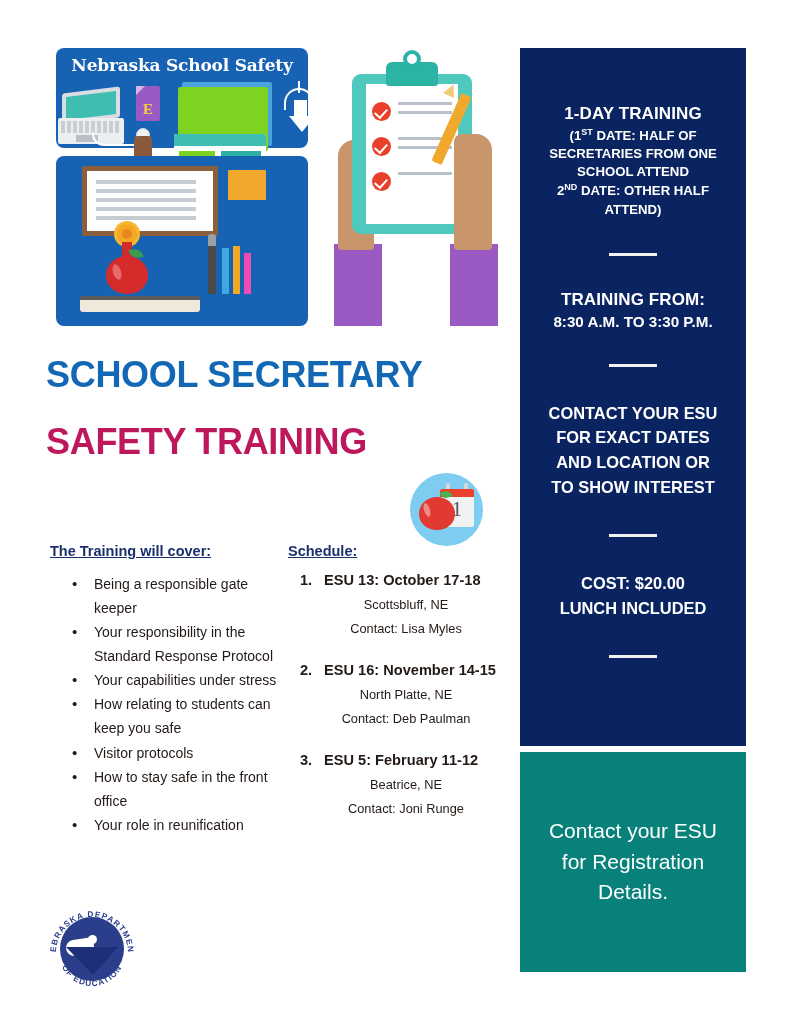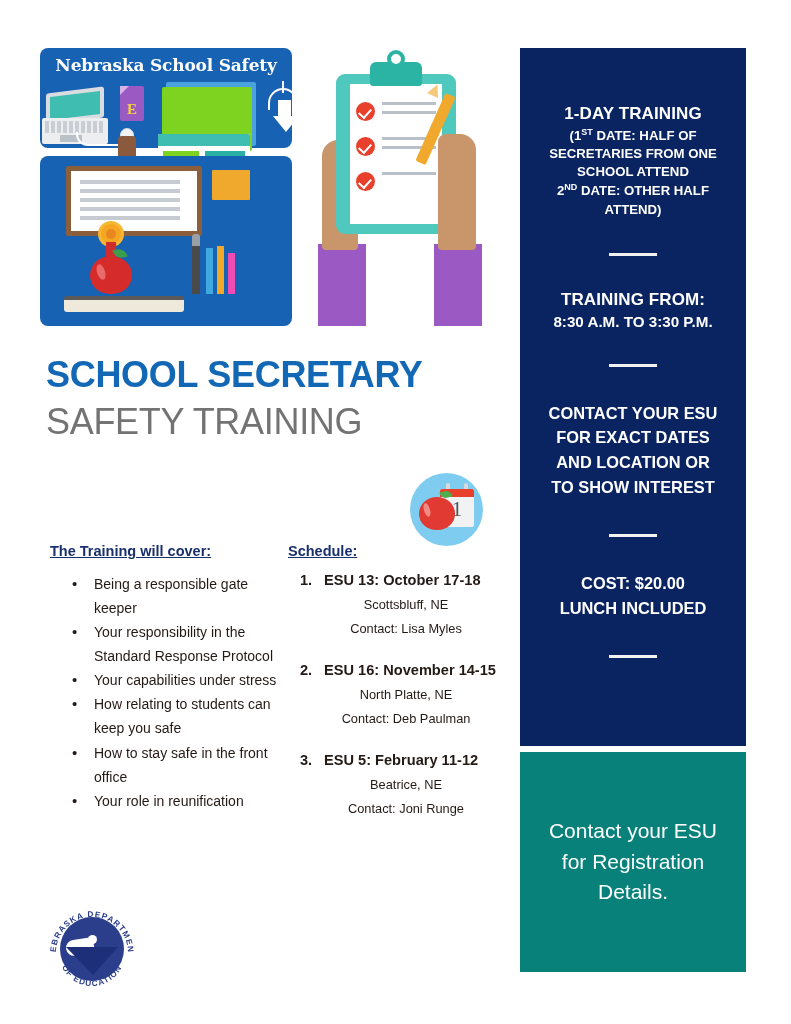--- a/index.html
+++ b/index.html
@@ -16,21 +16,21 @@
     position: relative;
     width: 791px;
     height: 1024px;
     background: #ffffff;
     overflow: hidden;
   }
 
   
   .hero {
     position: absolute;
-    left: 40px;
+    left: 56px;
     top: 48px;
     width: 450px;
     height: 278px;
     padding-left: 41px;
   }
   .hero-left {
     position: absolute;
     left: 0; top: 0;
     width: 252px; height: 278px;
   }
@@ -201,22 +201,22 @@
     border-left: 6px solid transparent; border-right: 6px solid transparent;
     border-bottom: 12px solid #f5c97a; transform: rotate(24deg); }
 
   
   .h1-line1 {
     position: absolute; left: 46px; top: 357px;
     font-size: 36px; font-weight: bold; color: #1268b5;
     letter-spacing: -0.3px; line-height: 1.0;
   }
   .h1-line2 {
-    position: absolute; left: 46px; top: 404px;
-    font-size: 36px; font-weight: normal; color: #737373;
+    position: absolute; left: 46px; top: 424px;
+    font-size: 36px; font-weight: bold; color: #be185d;
     letter-spacing: -0.3px; line-height: 1.0;
   }
   .h2-sub {
     position: absolute; left: 46px; top: 487px;
     font-size: 16.5px; font-weight: bold; color: #7030a0;
     letter-spacing: -0.1px;
   }
 
   
   .cal-badge { position: absolute; left: 410px; top: 473px; width: 73px; height: 73px; }
@@ -407,20 +407,21 @@
     <div class="cal-apple"></div>
     <div class="cal-apple-sh"></div>
   </div>
 
   <div class="col-head a">The Training will cover:</div>
   <ul class="bullets">
     <li>Being a responsible gate keeper</li>
     <li>Your responsibility in the Standard Response Protocol</li>
     <li>Your capabilities under stress</li>
     <li>How relating to students can keep you safe</li>
+    <li>Visitor protocols</li>
     <li>How to stay safe in the front office</li>
     <li>Your role in reunification</li>
   </ul>
 
   <div class="col-head b">Schedule:</div>
   <div class="schedule">
 
     <div class="sch-item">
       <div class="sch-line1">
         <span class="sch-num">1.</span><span class="sch-esu">ESU 13: October 17-18</span>

